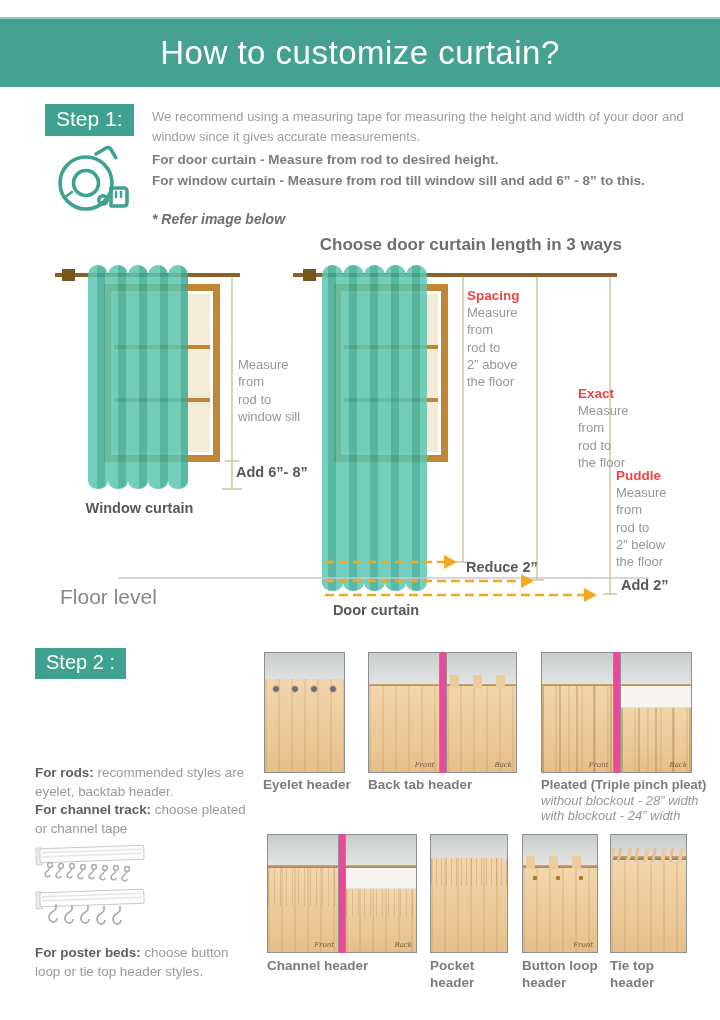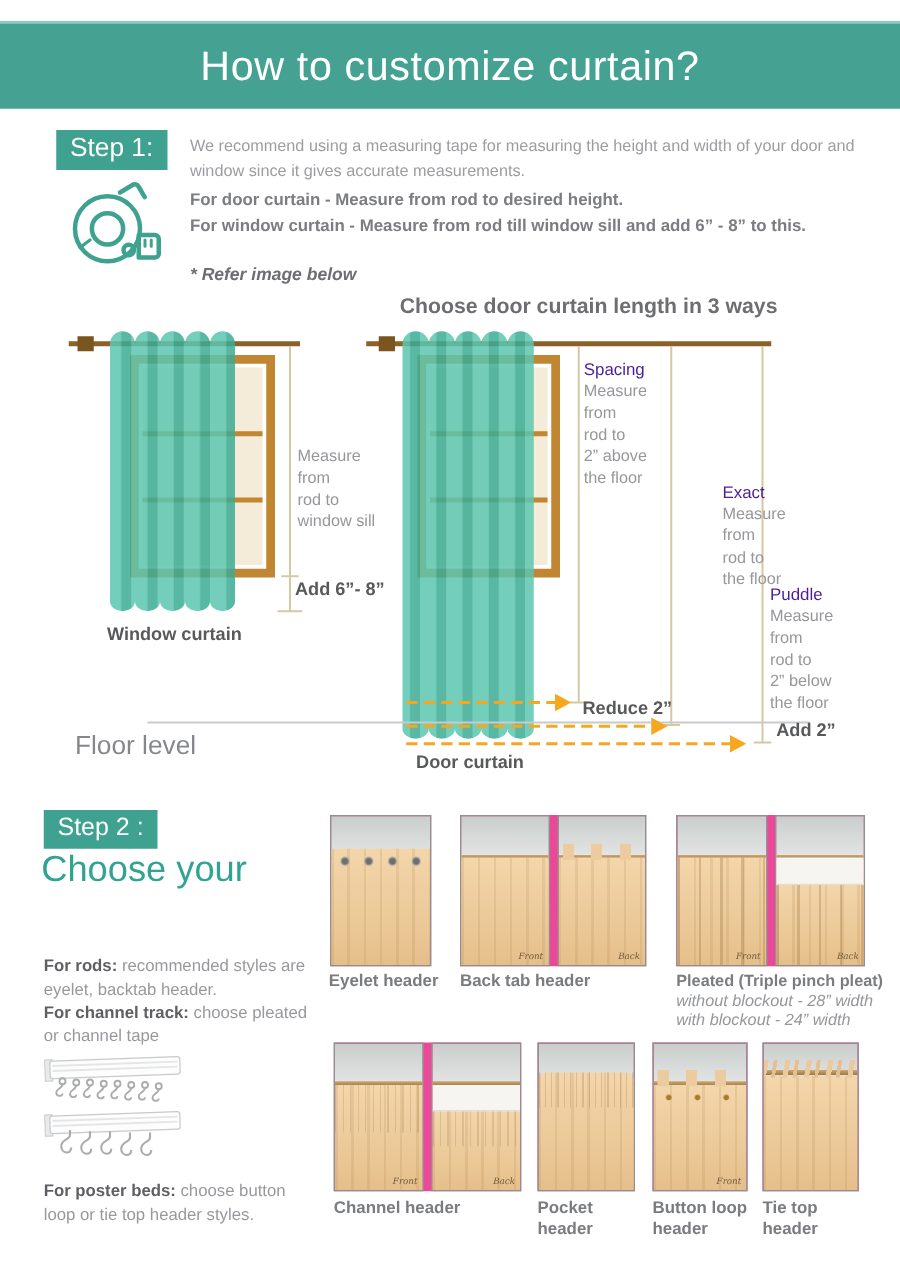--- a/index.html
+++ b/index.html
@@ -12,21 +12,21 @@
   .banner h1{margin:0;font-size:33px;font-weight:500;color:#ffffff;letter-spacing:.5px;}
   
   .badge{background:#3fa190;color:#fff;font-size:21px;font-weight:500;padding:3px 11px 5px;}
   .intro{left:152px;top:107px;width:535px;font-size:13px;line-height:1.5;color:#9b9da0;}
   .boldline{left:152px;width:545px;font-size:13.5px;font-weight:bold;color:#7b7d80;}
   .note{left:152px;top:211px;font-size:14px;font-weight:bold;font-style:italic;color:#6d6e71;}
   
   .diag-title{left:300px;top:235px;width:322px;text-align:right;
               font-size:17px;font-weight:bold;color:#6d6e71;}
   .mnote{font-size:13px;line-height:1.33;color:#95979a;white-space:pre-line;}
-  .mtitle{font-size:13.5px;font-weight:normal;color:#4c1d95;margin-bottom:1px;}
+  .mtitle{font-size:13.5px;font-weight:bold;color:#ef4444;margin-bottom:1px;}
   .blbl{font-size:14.5px;font-weight:bold;color:#58595b;}
   .floor-lbl{left:60px;top:585px;font-size:21px;color:#85878a;}
   
   .s2head{left:33px;top:681px;font-size:29px;line-height:1.1;font-weight:500;color:#31a391;}
   .s2body{width:222px;font-size:13.4px;line-height:1.4;color:#97999c;}
   .s2body b{color:#5e5f62;}
   
   .photo{position:absolute;display:flex;gap:6px;background:#ec4899;}
   .panel{position:relative;flex:1;border:1px solid #8e9190;overflow:hidden;
          background:linear-gradient(180deg,#c9cecd 0%,#dfe2e1 24%,#e8eae9 28%,#f3d7ad 30%,#eecb9e 55%,#e7c291 100%);}
@@ -194,21 +194,20 @@
 
 <div class="abs floor-lbl">Floor level</div>
 <div class="abs blbl" style="left:466px;top:559px;">Reduce 2”</div>
 <div class="abs blbl" style="left:621px;top:577px;">Add 2”</div>
 <div class="abs blbl" style="left:306px;top:602px;width:140px;text-align:center;">Door curtain</div>
 
 <div class="abs badge" style="left:35px;top:648px;font-size:20px;">
   <span>Step 2 :</span>
 </div>
 <div class="abs s2head">
-  <span style="display:block;">Choose your</span>
 </div>
 <div class="abs s2body" style="left:35px;top:764px;">
   <b>For rods:</b><span>  recommended styles are eyelet, backtab header.</span>
 </div>
 <div class="abs s2body" style="left:35px;top:801px;">
   <b>For channel track:</b><span>  choose pleated or channel tape</span>
 </div>
 
 <svg class="abs" style="left:34px;top:840px;" width="130" height="100" viewBox="0 0 130 100">
   <g transform="rotate(-2 60 15)">

